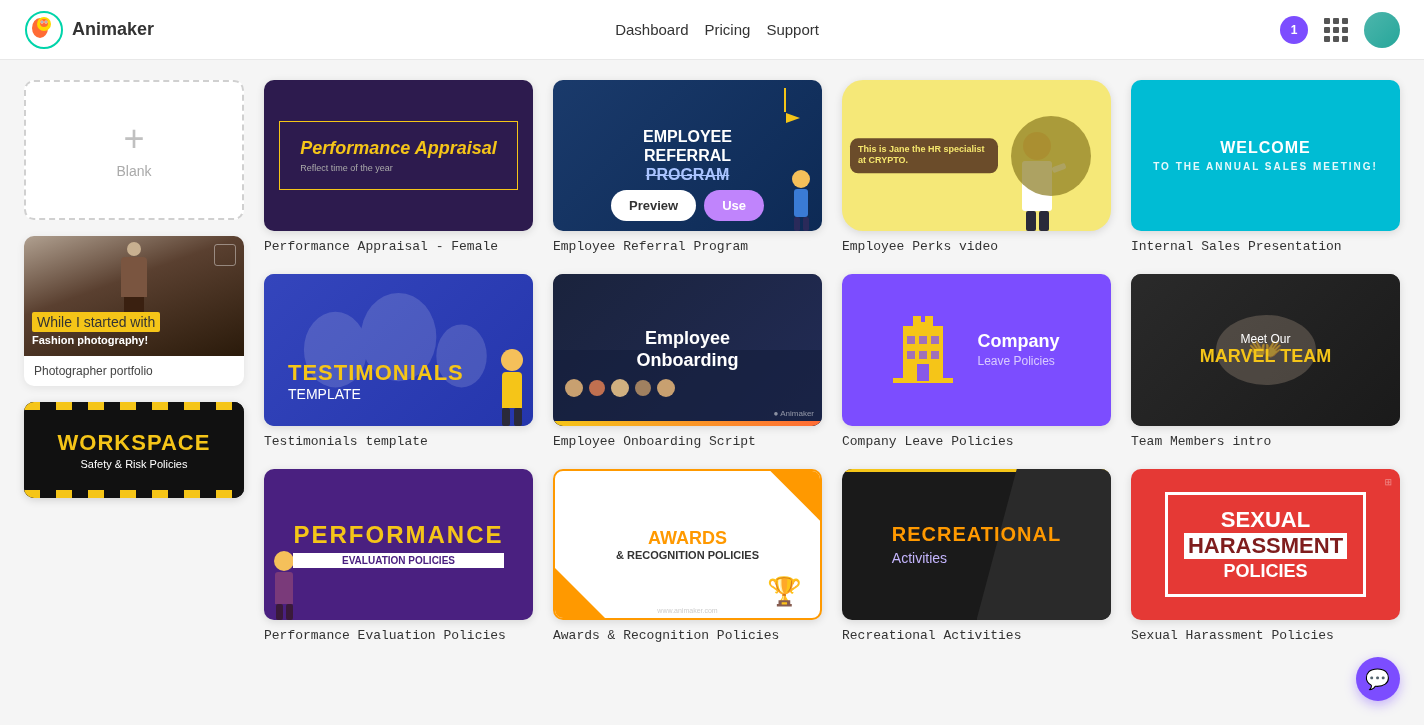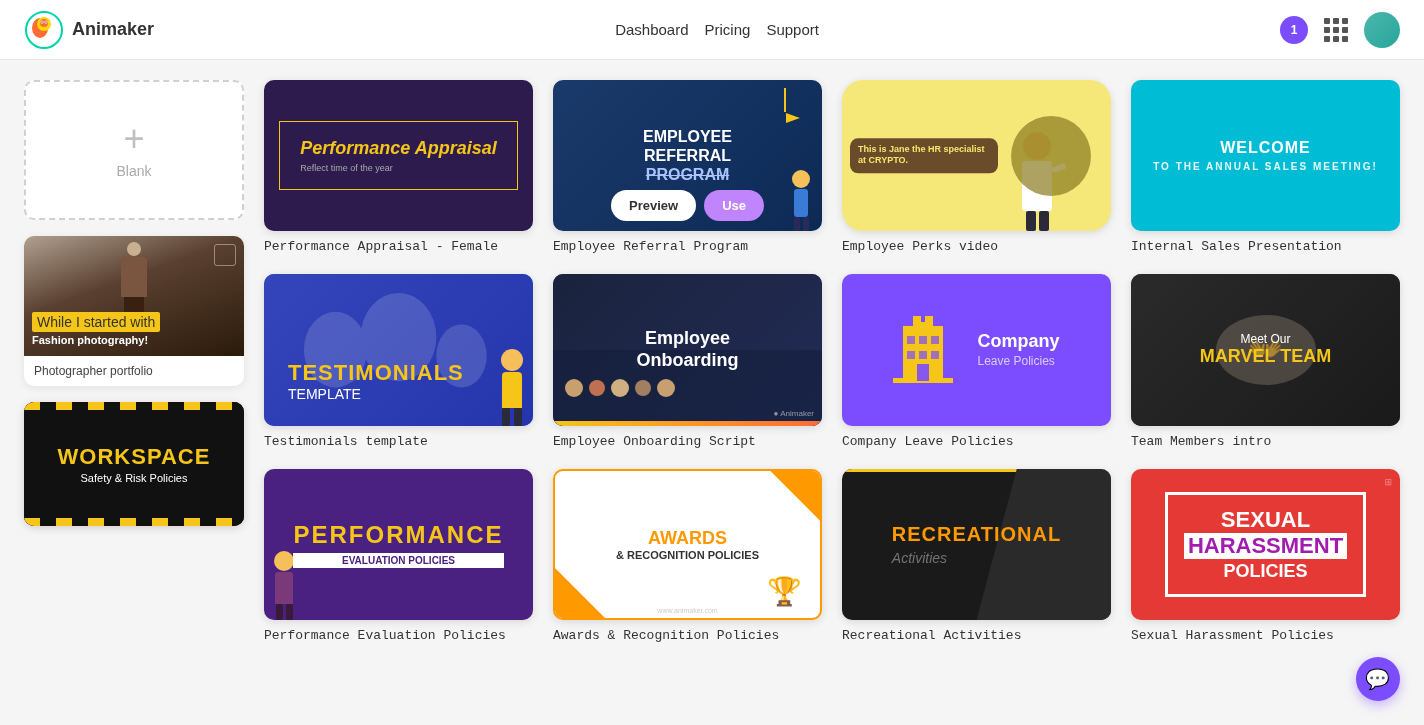--- a/index.html
+++ b/index.html
@@ -48,21 +48,21 @@
       display: flex; align-items: center; justify-content: center;
     }
     .fashion-img-bg {
       width: 100%; height: 100%;
       background: linear-gradient(135deg, #888 0%, #555 100%);
       position: relative; display: flex; align-items: flex-end; padding: 8px;
     }
 
     
     .workspace-card { background: #1a1a1a; border-radius: 10px; overflow: hidden; cursor: pointer; box-shadow: 0 2px 8px rgba(0,0,0,0.15); }
-    .workspace-thumb { height: 124px; background: #111; position: relative; display: flex; align-items: center; justify-content: center; padding: 12px; }
+    .workspace-thumb { height: 96px; background: #111; position: relative; display: flex; align-items: center; justify-content: center; padding: 12px; }
     .workspace-stripes { position: absolute; top: 0; left: 0; right: 0; height: 8px; background: repeating-linear-gradient(90deg, #f5c518 0px, #f5c518 16px, #111 16px, #111 32px); }
     .workspace-stripes-bottom { position: absolute; bottom: 0; left: 0; right: 0; height: 8px; background: repeating-linear-gradient(90deg, #f5c518 0px, #f5c518 16px, #111 16px, #111 32px); }
     .workspace-text { text-align: center; }
     .workspace-title { font-size: 22px; font-weight: 900; color: #f5c518; letter-spacing: 1px; }
     .workspace-subtitle { font-size: 11px; color: #fff; margin-top: 2px; }
     .workspace-label { padding: 8px 10px; font-size: 12px; color: #444; background: #fff; }
 
     
     .content { flex: 1; }
     .template-grid { display: grid; grid-template-columns: repeat(4, 1fr); gap: 20px; }
@@ -109,27 +109,27 @@
 
     .thumb-awards { background: #fff; border: 2px solid #f90; display: flex; align-items: center; justify-content: center; flex-direction: column; position: relative; }
     .thumb-awards-corner-tr { position: absolute; top: 0; right: 0; width: 50px; height: 50px; background: #f90; clip-path: polygon(100% 0, 0 0, 100% 100%); }
     .thumb-awards-corner-bl { position: absolute; bottom: 0; left: 0; width: 50px; height: 50px; background: #f90; clip-path: polygon(0 0, 0 100%, 100% 100%); }
     .thumb-awards-text { color: #f90; font-size: 18px; font-weight: 900; text-align: center; z-index: 1; }
     .thumb-awards-sub { color: #333; font-size: 11px; font-weight: 700; z-index: 1; }
 
     .thumb-recreational { background: #1a1a1a; display: flex; align-items: center; justify-content: center; flex-direction: column; position: relative; }
     .thumb-rec-accent { position: absolute; top: 0; left: 0; right: 0; height: 3px; background: #f5c518; }
     .thumb-rec-text { color: #f90; font-size: 20px; font-weight: 900; text-align: center; letter-spacing: 1px; }
-    .thumb-rec-sub { color: #737373; font-size: 14px; font-weight: 300; margin-top: 4px; font-style: italic; }
+    .thumb-rec-sub { color: #c4b5fd; font-size: 14px; font-weight: 300; margin-top: 4px; }
     .thumb-rec-shape { position: absolute; right: 0; top: 0; bottom: 0; width: 50%; background: #2a2a2a; clip-path: polygon(30% 0, 100% 0, 100% 100%, 0% 100%); }
 
     .thumb-sexual { background: #e53935; display: flex; align-items: center; justify-content: center; flex-direction: column; position: relative; }
     .thumb-sex-border { border: 3px solid #fff; padding: 12px 16px; position: relative; z-index: 1; }
     .thumb-sex-sexual { color: #fff; font-size: 22px; font-weight: 900; }
-    .thumb-sex-harass { color: #a21caf; font-size: 22px; font-weight: 900; background: #fff; padding: 0 4px; }
+    .thumb-sex-harass { color: #7f1d1d; font-size: 22px; font-weight: 900; background: #fff; padding: 0 4px; }
     .thumb-sex-policies { color: #fff; font-size: 18px; font-weight: 700; margin-top: 2px; }
 
     
     .thumb-photo-perks {
       background: linear-gradient(135deg, #f5e66d 0%, #f5c518 50%, #e8a800 100%);
       display: flex; align-items: center; justify-content: center; position: relative;
     }
     .thumb-photo-onboard {
       background: linear-gradient(135deg, #1a2a4a 0%, #2a3a6a 100%);
       display: flex; align-items: center; justify-content: center; position: relative;

